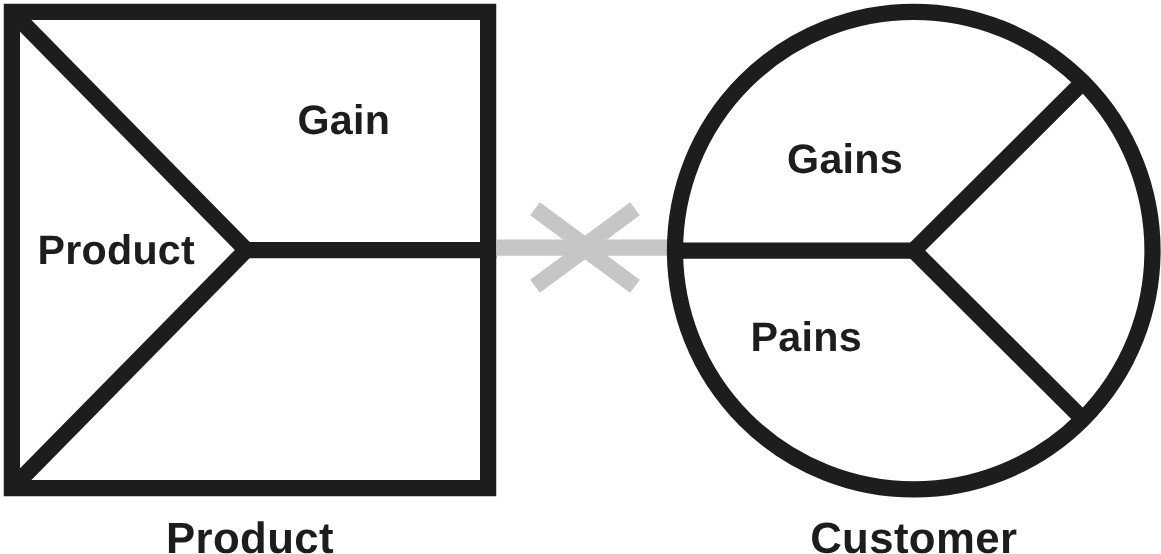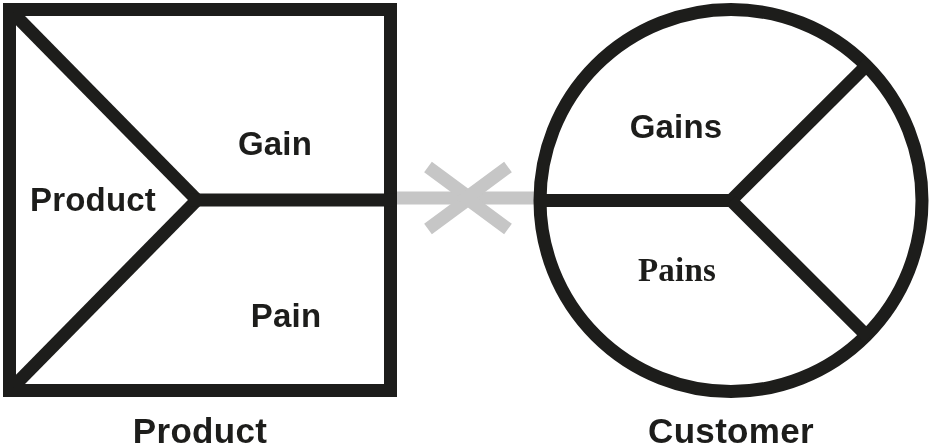--- a/index.html
+++ b/index.html
@@ -65,30 +65,29 @@
     <g fill="none" stroke-width="13">
       <circle cx="731" cy="200.5" r="191" stroke="#1d1d1b"></circle>
       <line x1="535" y1="200.5" x2="737" y2="200.5" stroke="#1d1d1b"></line>
       <line x1="731" y1="200.5" x2="869" y2="63" stroke="#1d1d1b"></line>
       <line x1="731" y1="200.5" x2="869" y2="338" stroke="#1d1d1b"></line>
     </g>
   </svg>
 
   <div class="lbl" style="left:93px; top:200px;">Product</div>
 
-  <div class="lbl" style="left:275px; top:96px;margin-top:48px;">
+  <div class="lbl" style="left:275px; top:96px;">
     <span>Gain</span>
   </div>
 
   <div class="lbl" style="left:286px; top:316px;">
-    <span>Pain</span>
   </div>
 
   <div class="lbl" style="left:676px; top:127px;">Gains</div>
 
-  <div class="lbl" style="left:677px; top:270px;font-family:Liberation Serif, serif;">Pains</div>
+  <div class="lbl" style="left:645px; top:270px;">Pains</div>
 
 
   <div class="caption" style="left:200px;">Product</div>
 
   <div class="caption" style="left:731px;">Customer</div>
 
 </div>
 
 </body></html>

